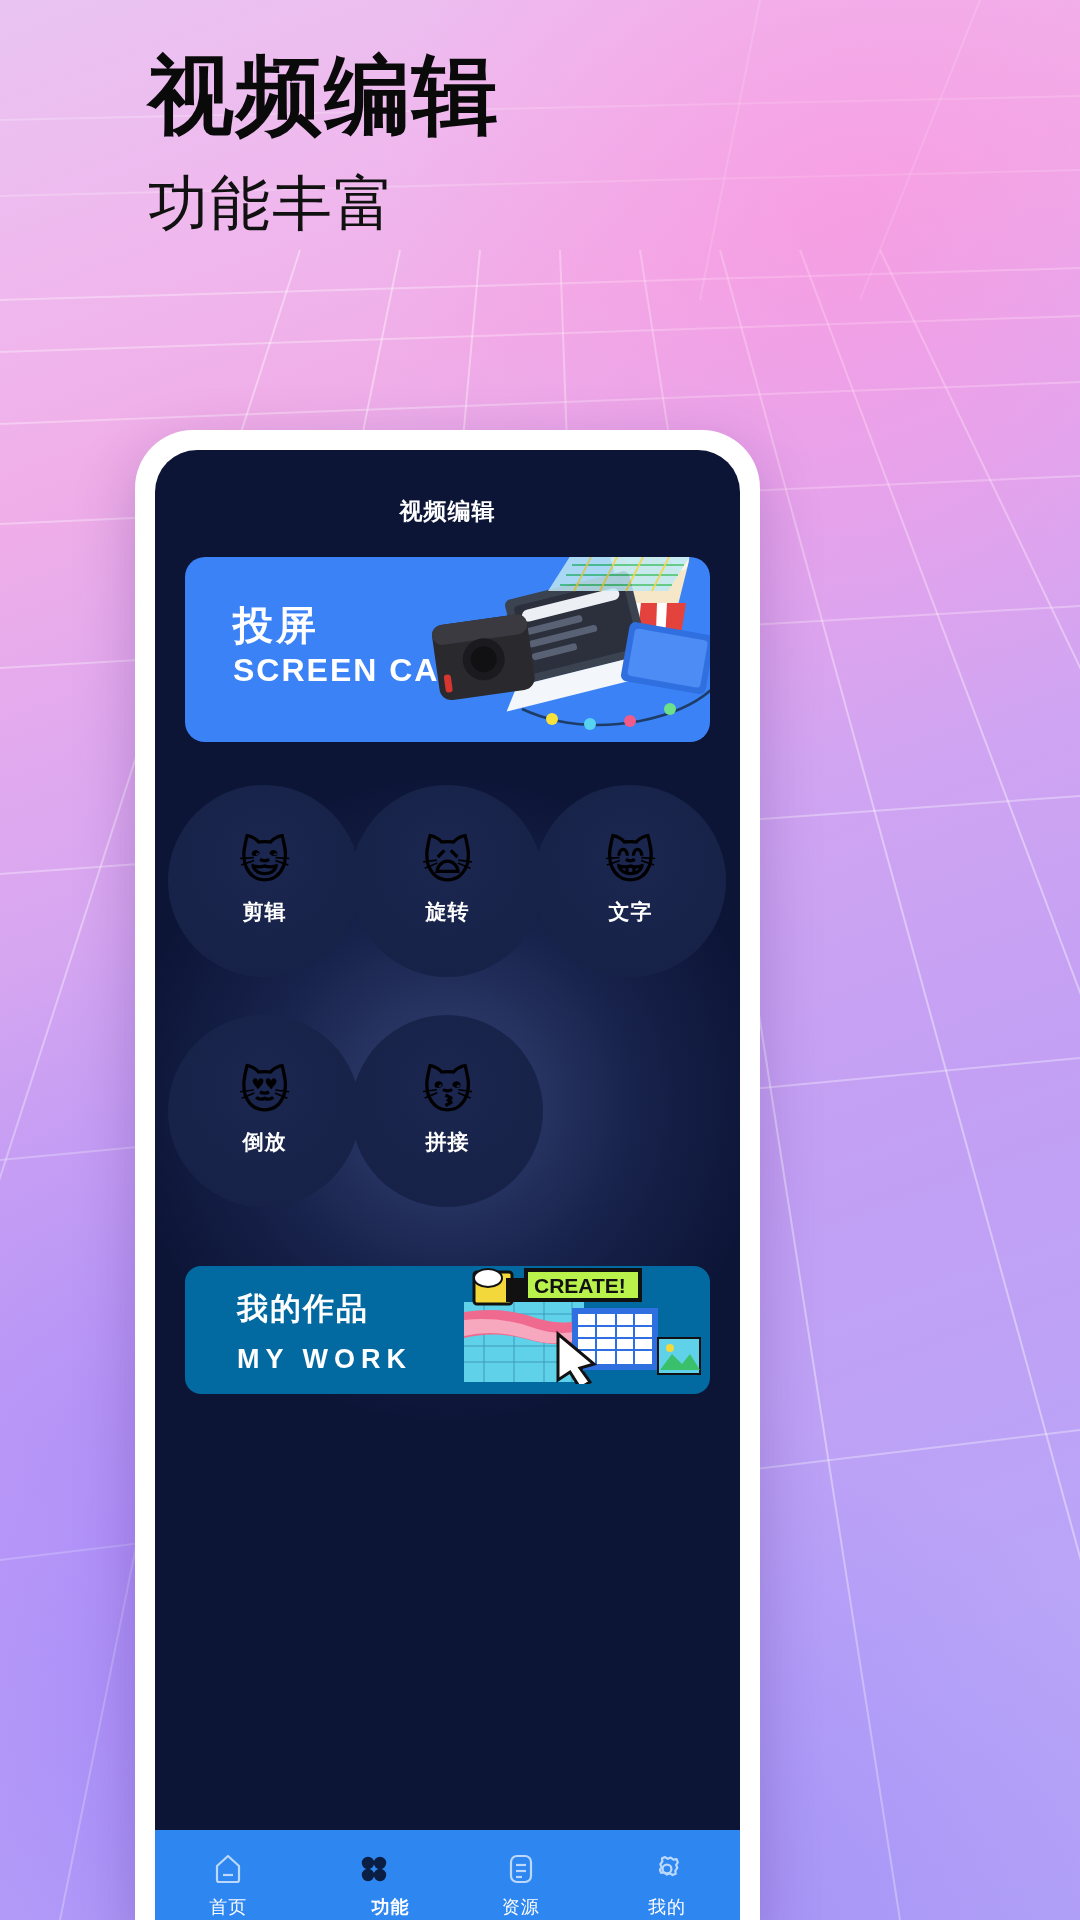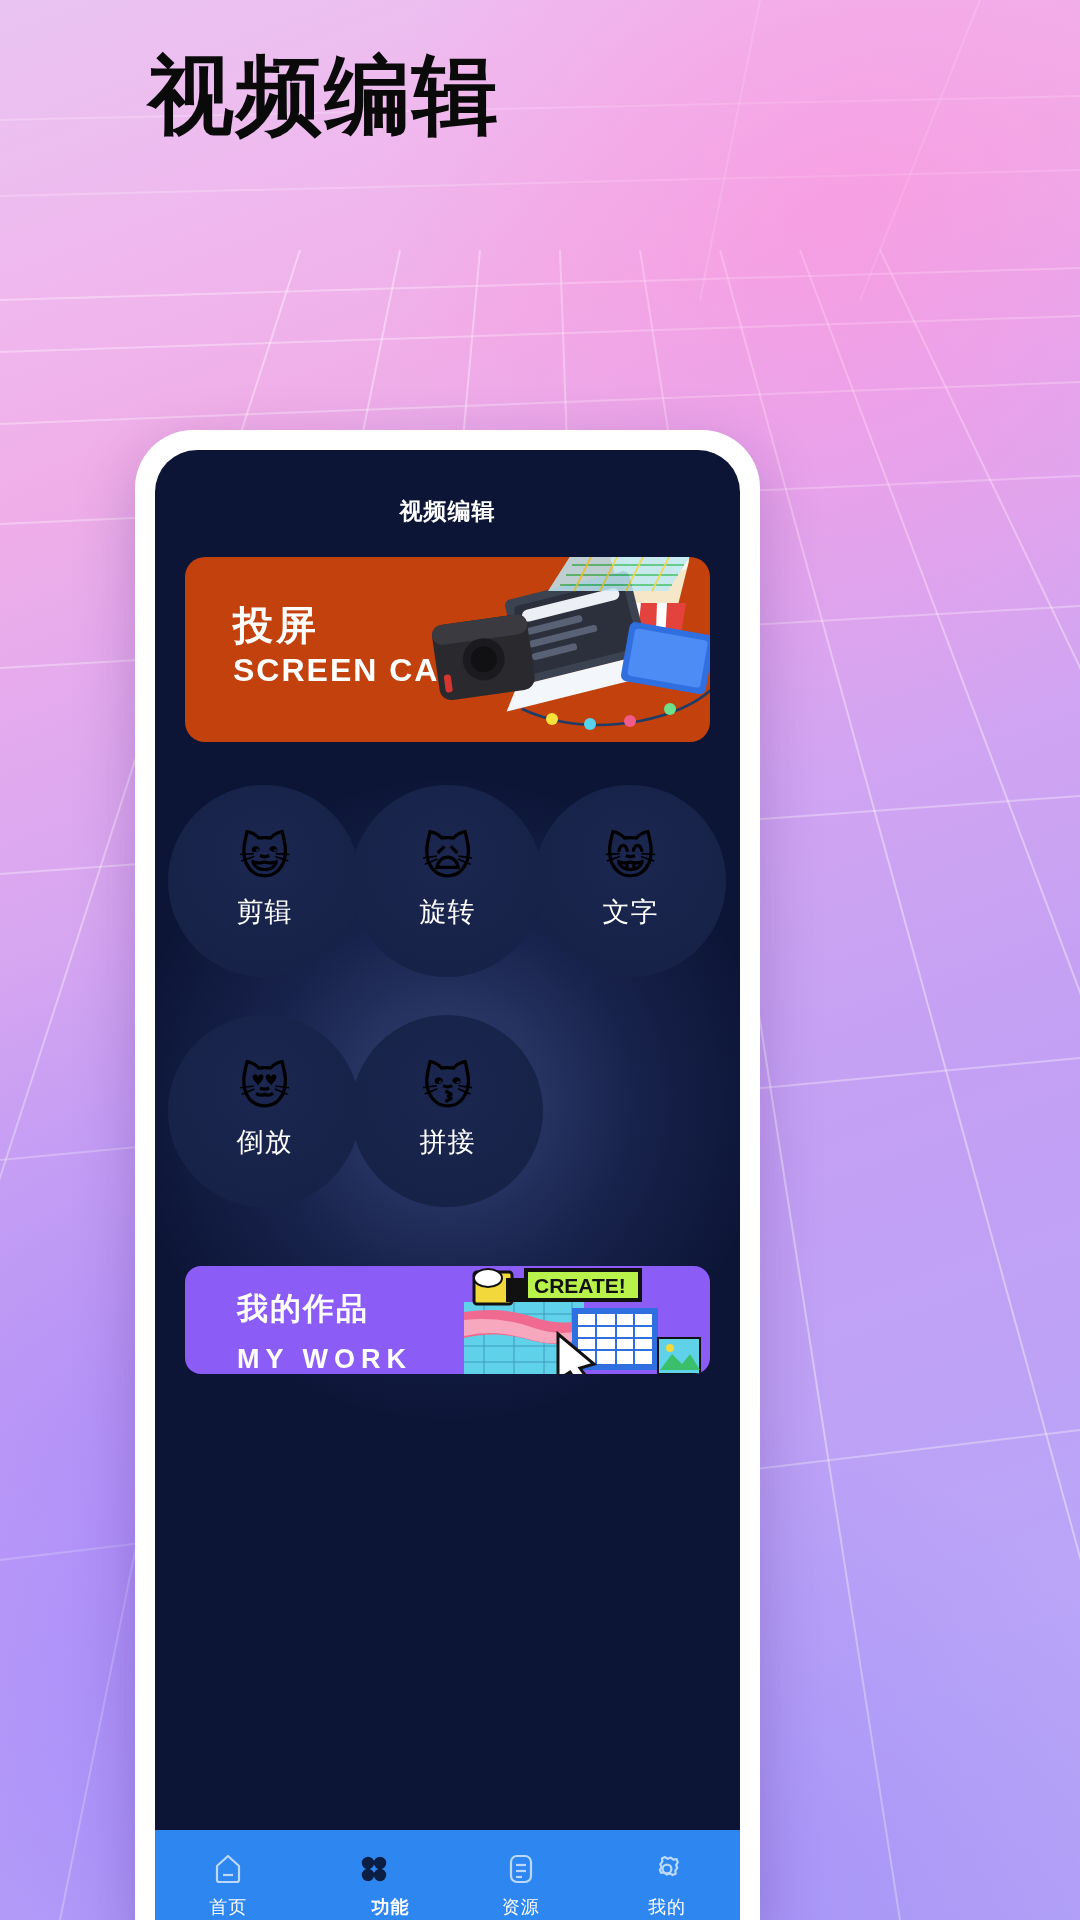--- a/index.html
+++ b/index.html
@@ -70,21 +70,21 @@
 
   .app-title {
     text-align:center; color:#fff; font-size:23px; font-weight:bold;
     padding:46px 0 16px 0; letter-spacing:1px; position:relative; z-index:2;
   }
 
   
   .banner-top {
     position:relative; z-index:2;
     margin:14px 30px 0 30px; height:185px;
-    background:#c2410c;
+    background:#3b82f6;
     border-radius:20px;
     overflow:hidden;
   }
   .banner-top .btext { position:absolute; left:48px; top:48px; color:#fff; }
   .banner-top .bt-cn { font-size:40px; font-weight:bold; letter-spacing:3px; line-height:1; }
   .banner-top .bt-en { font-size:32px; font-weight:bold; letter-spacing:2px; margin-top:9px; line-height:1; }
 
   .cast-art { position:absolute; right:-6px; top:-16px; width:290px; height:215px; }
 
   
@@ -100,27 +100,27 @@
     align-items:center; justify-content:center;
   }
   .bubble {
     width:192px; height:192px; border-radius:50%;
     background:radial-gradient(circle at 50% 38%, #1b2750 0%, #18234a 55%, #172146 100%);
     display:flex; flex-direction:column;
     align-items:center; justify-content:center;
     gap:12px;
   }
   .bubble .emo { font-size:50px; line-height:1; }
-  .bubble .lbl { color:#fff; font-size:27px; font-weight:normal; letter-spacing:1px; }
+  .bubble .lbl { color:#fff; font-size:21px; font-weight:bold; letter-spacing:1px; }
 
   
   .banner-bottom {
     position:relative; z-index:2;
-    margin:44px 30px 0 30px; height:108px;
-    background:#8b5cf6; border-radius:16px; overflow:hidden;
+    margin:44px 30px 0 30px; height:128px;
+    background:#0369a1; border-radius:16px; overflow:hidden;
   }
   .banner-bottom .btext { position:absolute; left:52px; top:27px; color:#fff; }
   .banner-bottom .bb-cn { font-size:31px; font-weight:bold; letter-spacing:2px; line-height:1; }
   .banner-bottom .bb-en { font-size:27px; font-weight:bold; letter-spacing:6px; margin-top:22px; line-height:1; }
   .work-art { position:absolute; right:8px; top:2px; width:240px; height:116px; }
 
   
   .navbar {
     position:absolute; left:0; right:0; bottom:0;
     height:100px; background:#2e86f0;
@@ -168,20 +168,21 @@
       <line x1="0" y1="196" x2="1080" y2="170"></line>
       <line x1="760" y1="0" x2="700" y2="300"></line>
       <line x1="980" y1="0" x2="860" y2="300"></line>
     </g>
   </svg>
 </div>
 <div class="bg-vignette"></div>
 
 <div class="headline">
   <h1>视频编辑</h1>
+  <h2>功能丰富</h2>
 </div>
 
 <div class="phone">
   <div class="screen">
     <div class="screen-glow"></div>
 
     <div class="app-title">视频编辑</div>
 
     <div class="banner-top">
       <div class="btext">

